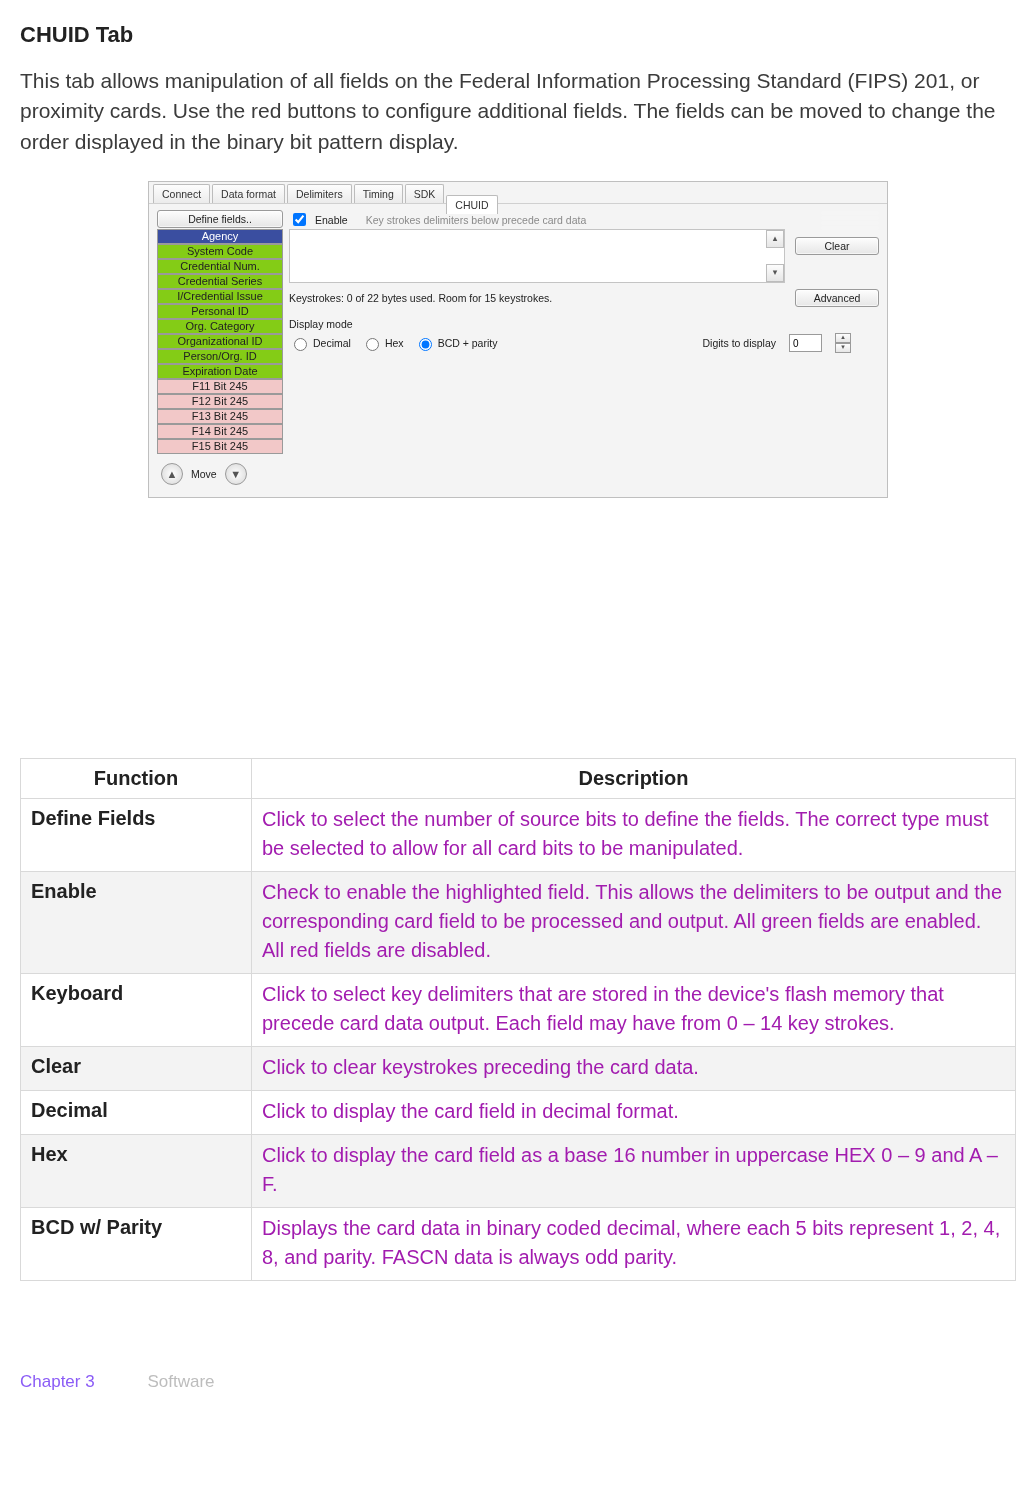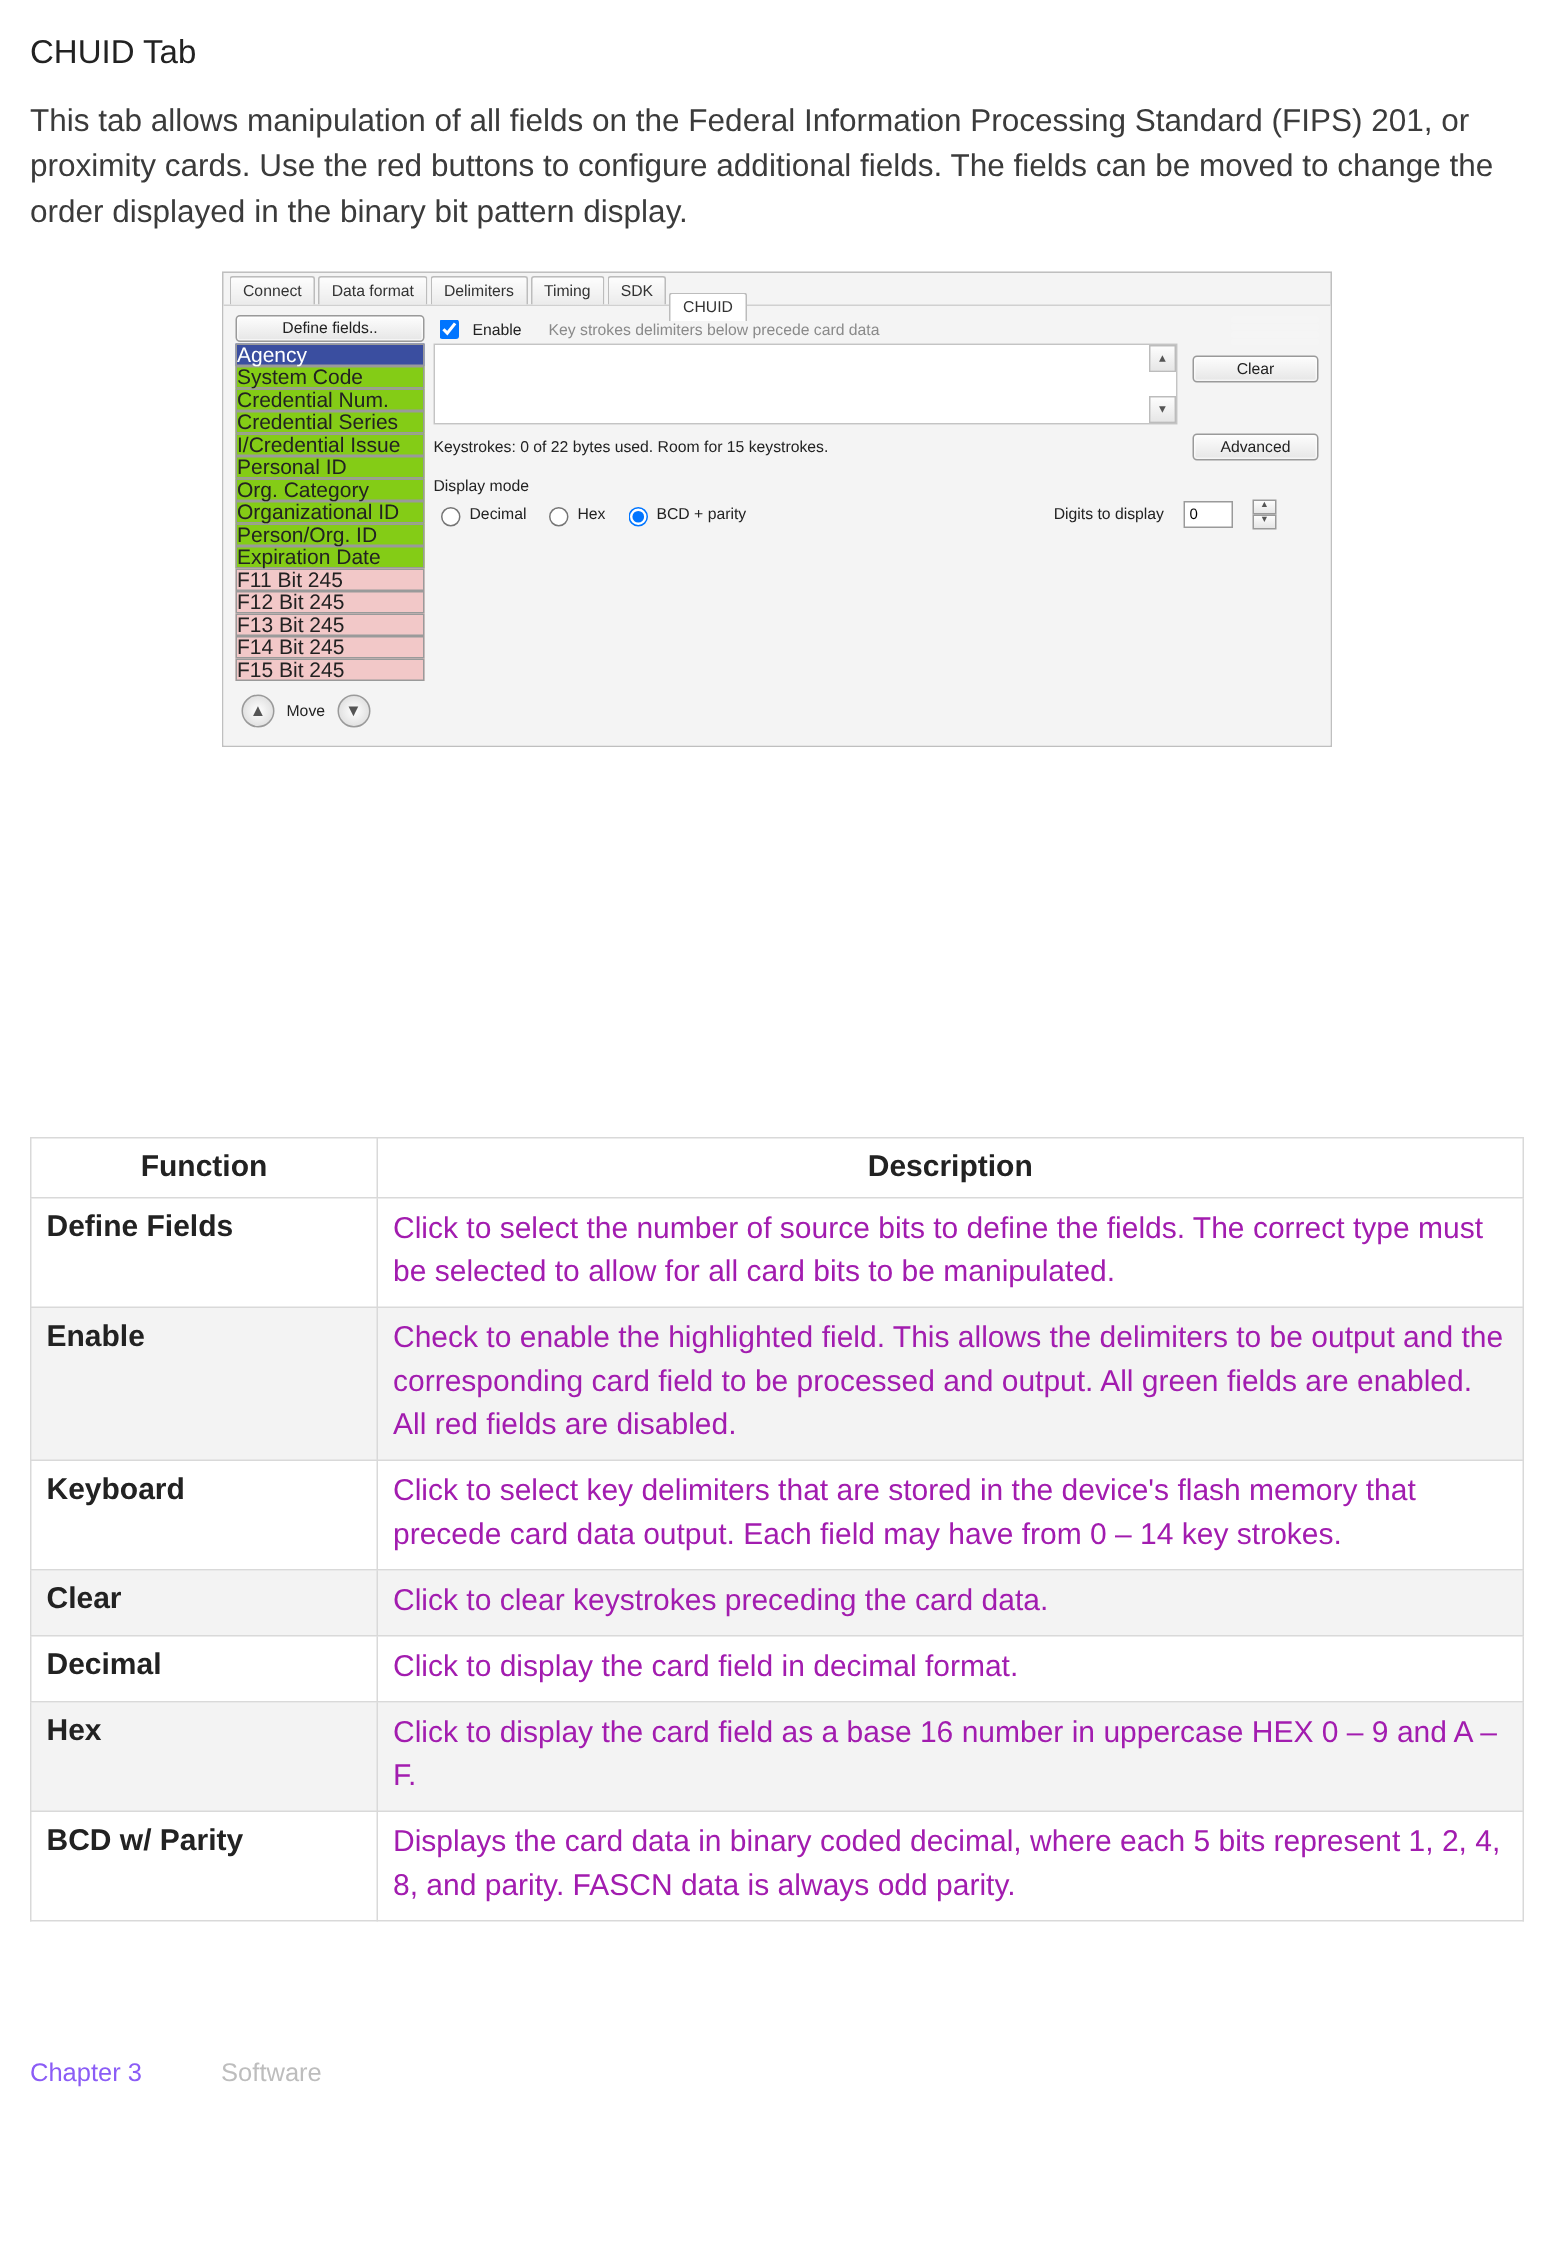--- a/index.html
+++ b/index.html
@@ -8,21 +8,21 @@
     line-height: 1.35;
     color: #222;
     margin: 0;
     padding: 20px 18px 20px 20px;
     width: 1034px;
     box-sizing: border-box;
     background: #fff;
   }
   h2.section-title {
     font-family: Arial, sans-serif;
-    font-weight: 400;
+    font-weight: 700;
     font-size: 22px;
     margin: 0 0 16px 0;
   }
   p.intro {
     font-size: 21px;
     line-height: 1.45;
     margin: 0 0 24px 0;
     color: #3b3b3b;
     font-weight: 300;
   }
@@ -82,21 +82,22 @@
     padding: 1px 2px;
     border: 1px solid #9a9a9a;
     border-radius: 3px;
     background: linear-gradient(#fdfdfd,#e6e6e6);
     min-height: 14px;
     line-height: 14px;
     box-shadow: inset 0 0 0 1px #fff9;
   }
   .field-btn {
     display: block;
-    font-size: 14px;
+    text-align: center;
+    font-size: 11px;
     border: 1px solid #9a9a9a;
     background: #efefef;
     min-height: 13px;
     line-height: 13px;
     padding: 0;
   }
   .field-btn.green { background: #84cc16; }
   .field-btn.red   { background: #f2c8c8; }
   .field-btn.selected { background:#3a4ea0; color:#fff; }
 

